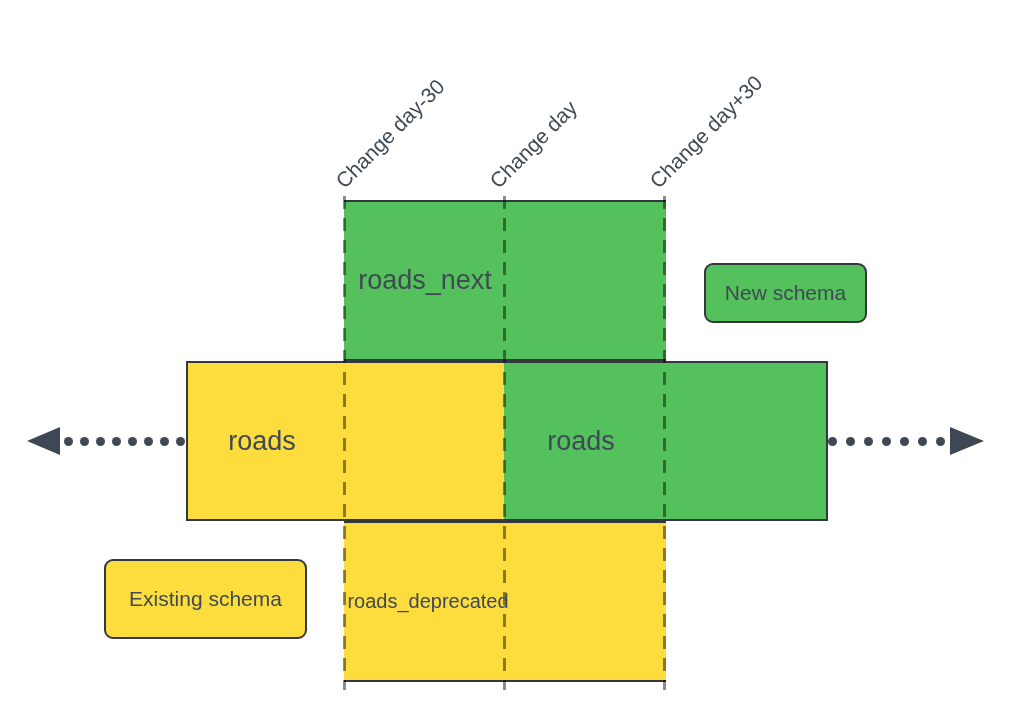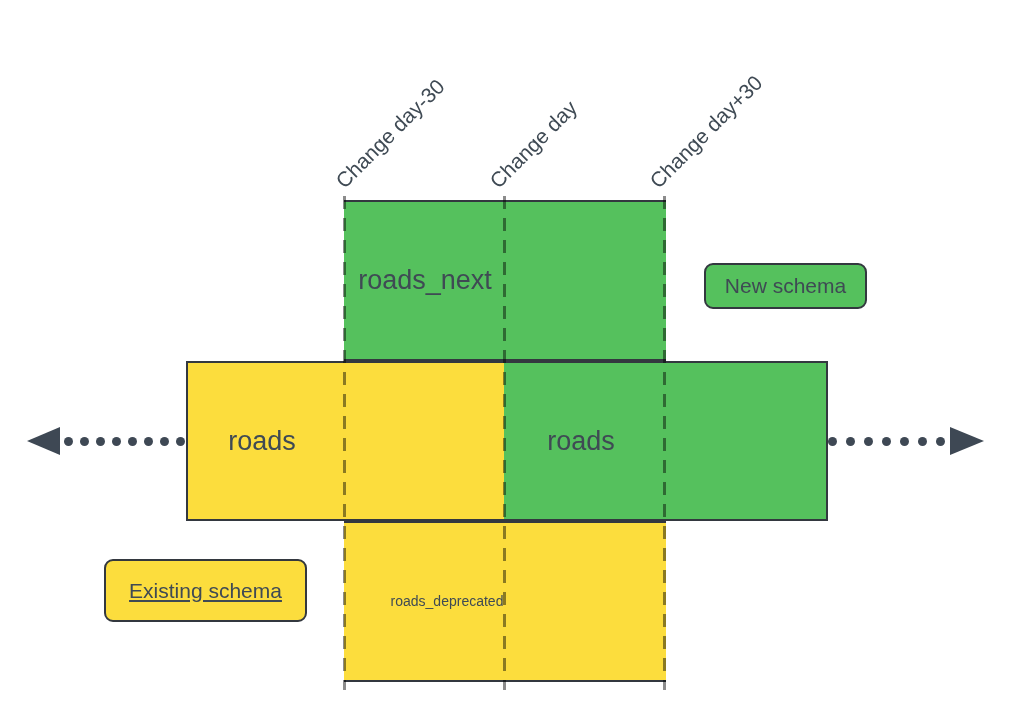--- a/index.html
+++ b/index.html
@@ -32,21 +32,21 @@
     border-top:2px solid var(--border);border-bottom:2px solid var(--border);}
   
   .box-label{
     position:absolute;z-index:6;
     transform:translate(-50%,-50%);
     color:var(--text);font-size:27px;white-space:nowrap;
   }
   .lbl-roads-next{left:425px;top:280px;}
   .lbl-roads-existing{left:262px;top:441px;}
   .lbl-roads-new{left:581px;top:441px;}
-  .lbl-roads-deprecated{left:447px;top:601px;font-size:14px;}
+  .lbl-roads-deprecated{left:428px;top:601px;font-size:20px;}
   
   .dashline{
     position:absolute;z-index:5;
     top:196px;height:494px;width:3px;
     background:repeating-linear-gradient(to bottom,
       var(--dash) 0px, var(--dash) 13px,
       transparent 13px, transparent 22px);
   }
   .dash-1{left:343px;}
   .dash-2{left:503px;}
@@ -82,22 +82,22 @@
     border-bottom:14px solid transparent;
     border-left:34px solid var(--arrow);
   }
   
   .legend{
     position:absolute;z-index:3;
     border:2px solid var(--border);border-radius:9px;
     display:flex;align-items:center;justify-content:center;
     color:var(--text);font-size:21px;white-space:nowrap;
   }
-  .legend-new{left:704px;top:263px;width:163px;height:46px;background:var(--new-fill);}
-  .legend-existing{left:104px;top:559px;width:203px;height:63px;background:var(--existing-fill);text-decoration:underline;}
+  .legend-new{left:704px;top:263px;width:163px;height:60px;background:var(--new-fill);}
+  .legend-existing{left:104px;top:559px;width:203px;height:80px;background:var(--existing-fill);}
 </style>
 </head>
 <body>
 
 <div class="canvas">
 
   <div class="marker marker-1">Change day-30</div>
   <div class="marker marker-2">Change day</div>
   <div class="marker marker-3">Change day+30</div>
 

